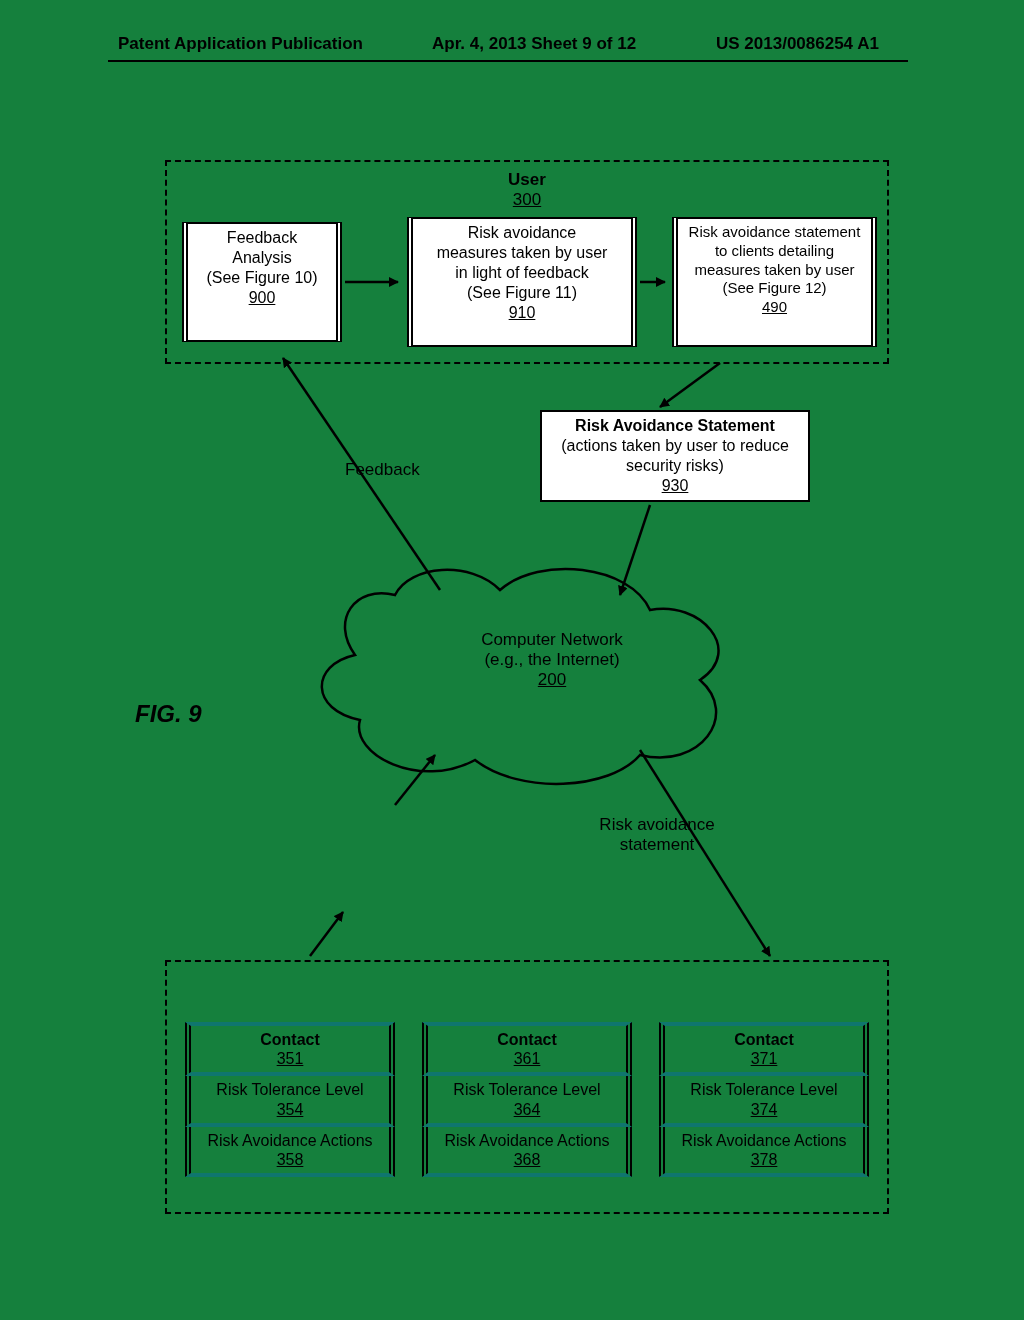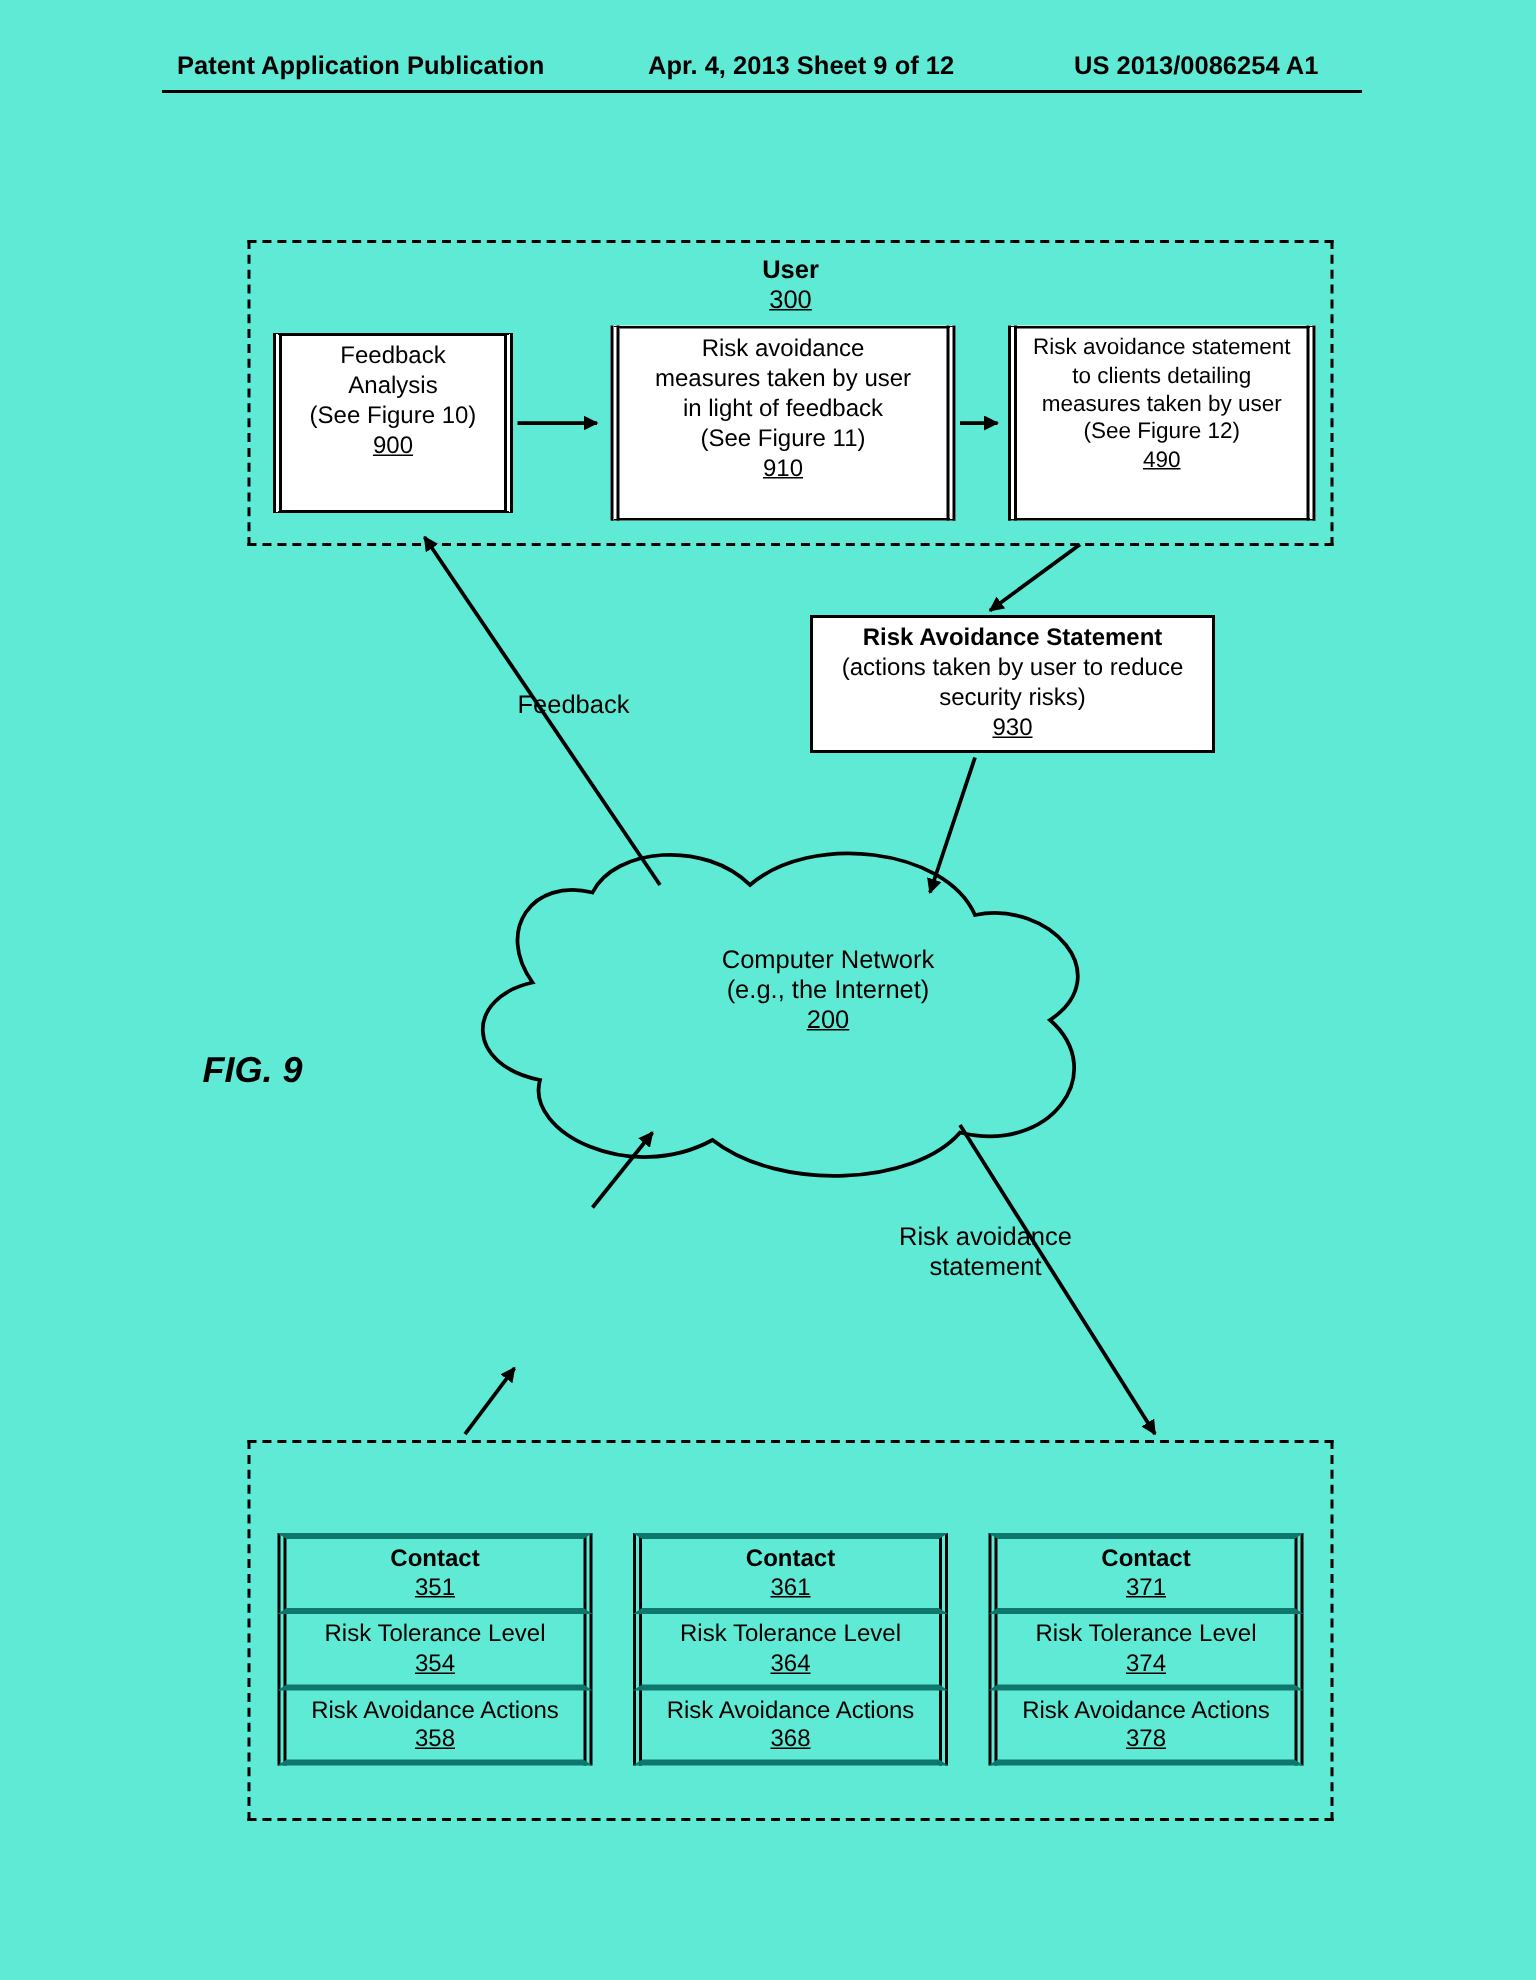--- a/index.html
+++ b/index.html
@@ -6,21 +6,21 @@
     margin: 0;
     padding: 0;
     background: #fff;
     font-family: Arial, Helvetica, sans-serif;
     color: #000;
   }
   .page {
     position: relative;
     width: 1024px;
     height: 1320px;
-    background: #5eead4;
+    background: #15803d;
   }
   .header {
     position: absolute;
     top: 34px;
     left: 0;
     width: 100%;
     font-size: 17px;
     font-weight: bold;
   }
   .header .left  { position: absolute; left: 118px; }

